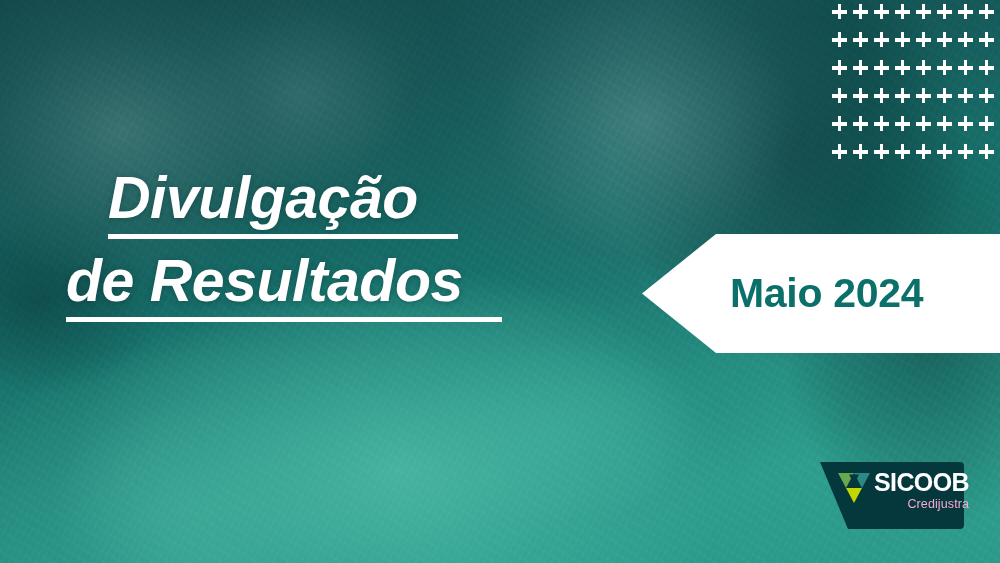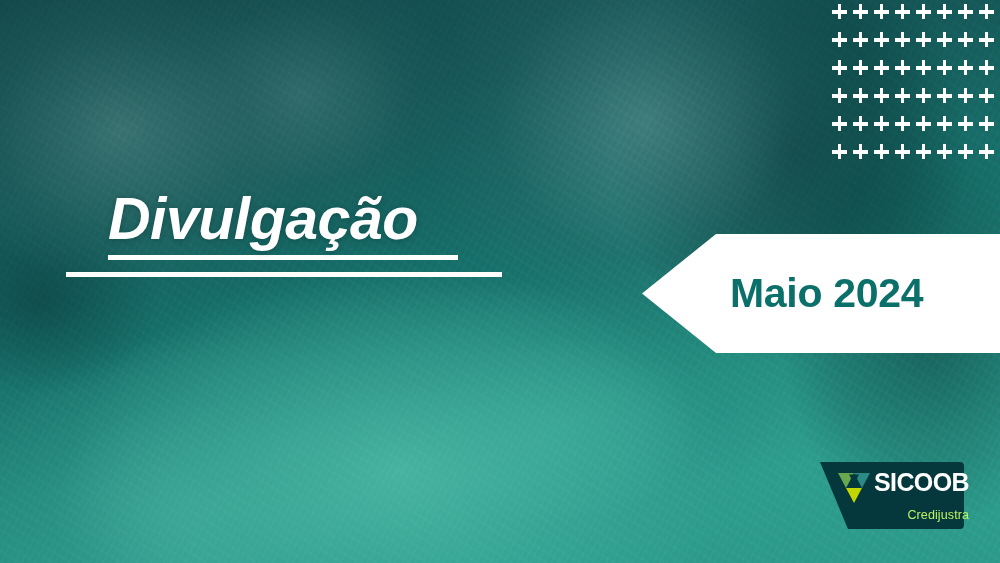--- a/index.html
+++ b/index.html
@@ -86,21 +86,20 @@
   }
   .headline-line {
     display: block;
     font-size: 59px;
     line-height: 1.03;
     font-weight: bold;
     font-style: italic;
     letter-spacing: -0.5px;
     white-space: nowrap;
     text-shadow: 0 1px 6px rgba(0,40,40,0.35);
-    margin-top: 21px;
   }
   .headline-line.indent { margin-left: 42px; }
   .rule {
     display: block;
     height: 5px;
     background: #ffffff;
     margin-top: 5px;
     margin-bottom: 12px;
   }
   .rule.r1 { width: 350px; margin-left: 42px; }
@@ -175,25 +174,25 @@
     align-items: flex-end;
   }
   .logo-name {
     color: #ffffff;
     font-size: 25px;
     font-weight: bold;
     letter-spacing: -0.6px;
     line-height: 1;
   }
   .logo-sub {
-    color: #bef264;
+    color: #f9a8d4;
     font-size: 12.5px;
     font-weight: normal;
     line-height: 1;
-    margin-top: 14px;
+    margin-top: 3px;
     letter-spacing: 0.1px;
   }
 </style>
 </head>
 <body>
 
 <div class="slide">
 
   <div class="photo-layer"></div>
   <div class="photo-grain"></div>
@@ -251,20 +250,21 @@
     <span class="plus"></span>
     <span class="plus"></span>
     <span class="plus"></span>
     <span class="plus"></span>
     <span class="plus"></span>
   </div>
 
   <div class="headline">
     <span class="headline-line indent">Divulgação</span>
     <span class="rule r1"></span>
+    <span class="headline-line">de Resultados</span>
     <span class="rule r2"></span>
   </div>
 
   <div class="date-banner">
     <span class="date-banner-text">Maio 2024</span>
   </div>
 
 
   <div class="logo-block"></div>
   <div class="logo-inner">

